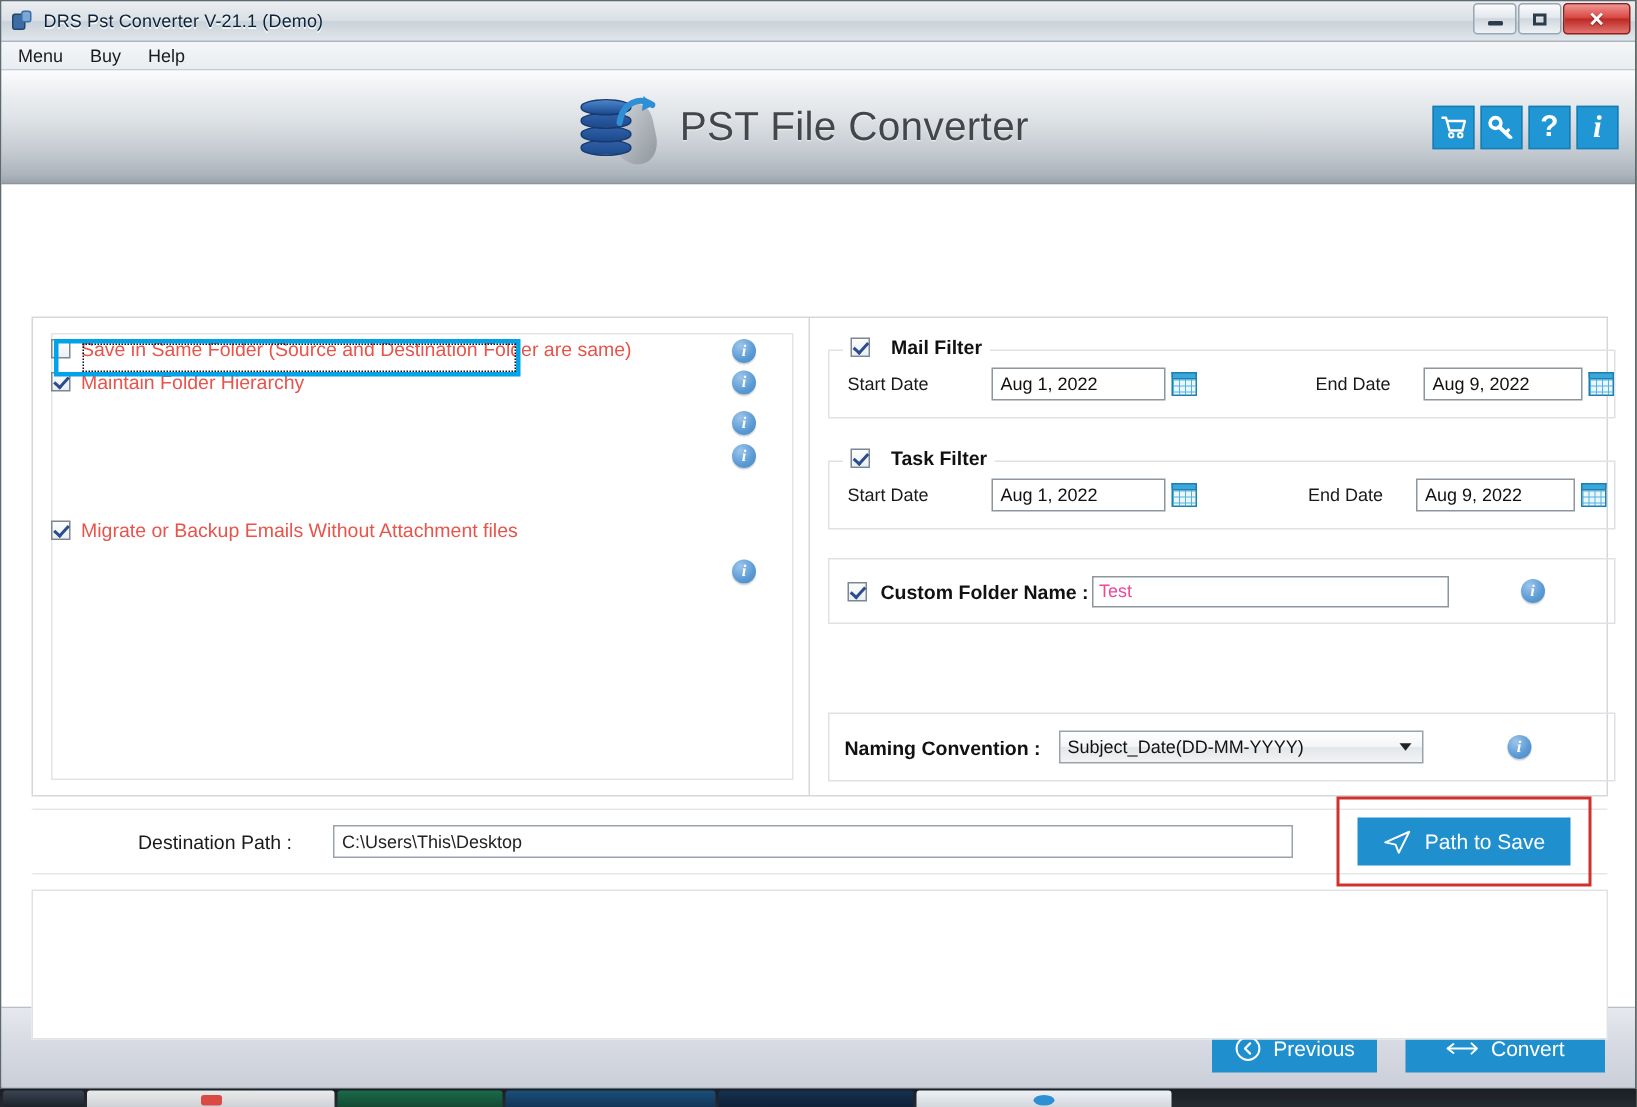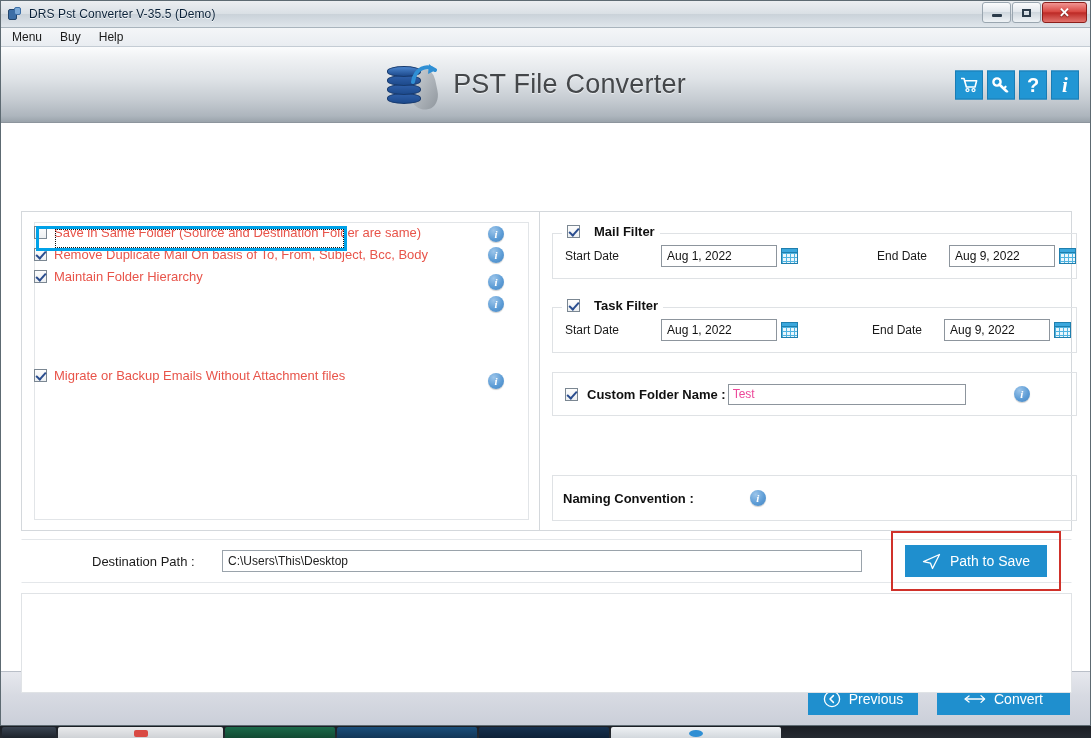--- a/index.html
+++ b/index.html
@@ -386,21 +386,21 @@
 
 <div id="app">
 
   <div class="window">
 
     <div class="titlebar">
       <div class="title-icon">
         <div class="d1"></div>
           <div class="d2"></div>
       </div>
-      <div class="title-text">DRS Pst Converter V-35.5 (Demo)</div>
+      <div class="title-text">DRS Pst Converter V-21.1 (Demo)</div>
       <div class="win-buttons">
         <div class="win-btn">
             <div class="glyph-min"></div>
           </div>
         <div class="win-btn">
             <div class="glyph-max"></div>
           </div>
         <div class="win-btn close">
             <span class="glyph-x">✕</span>
           </div>
@@ -459,24 +459,20 @@
 
       <div class="panels">
 
         <div class="panel-left">
           <div class="left-inner"></div>
 
           <div class="chk-list">
             <div class="chk-row">
               <div class="cbox"></div>
               <span class="chk-label">Save in Same Folder (Source and Destination Folder are same)</span>
-            </div>
-            <div class="chk-row">
-              <div class="cbox checked"></div>
-              <span class="chk-label">Remove Duplicate Mail On basis of To, From, Subject, Bcc, Body</span>
             </div>
             <div class="chk-row">
               <div class="cbox checked"></div>
               <span class="chk-label">Maintain Folder Hierarchy</span>
             </div>
             <div class="chk-row spaced">
               <div class="cbox checked"></div>
               <span class="chk-label">Migrate or Backup Emails Without Attachment files</span>
             </div>
           </div>
@@ -543,20 +539,24 @@
 
           <div class="cfn-box">
             <div class="cbox checked"></div>
             <span class="cfn-title">Custom Folder Name :</span>
             <div class="cfn-input">Test</div>
             <div class="iicon" style="margin-left:46px;">i</div>
           </div>
 
           <div class="nc-box">
             <span class="nc-title">Naming Convention :</span>
+            <div class="nc-select">
+              <span>Subject_Date(DD-MM-YYYY)</span>
+              <div class="dd2"></div>
+            </div>
             <div class="iicon" style="margin-left:44px;">i</div>
           </div>
 
         </div>
       </div>
 
       <div class="dest-wrap">
         <span class="dest-lbl">Destination Path :</span>
         <div class="dest-input">C:\Users\This\Desktop</div>
         <div class="save-btn-frame">

